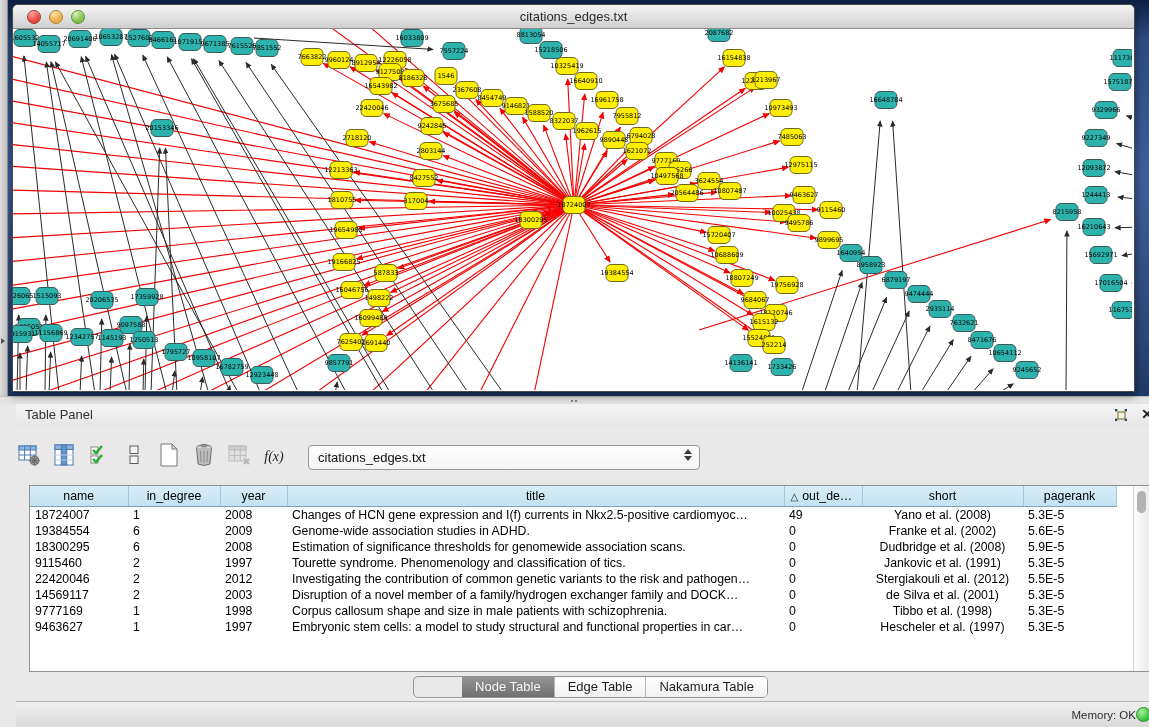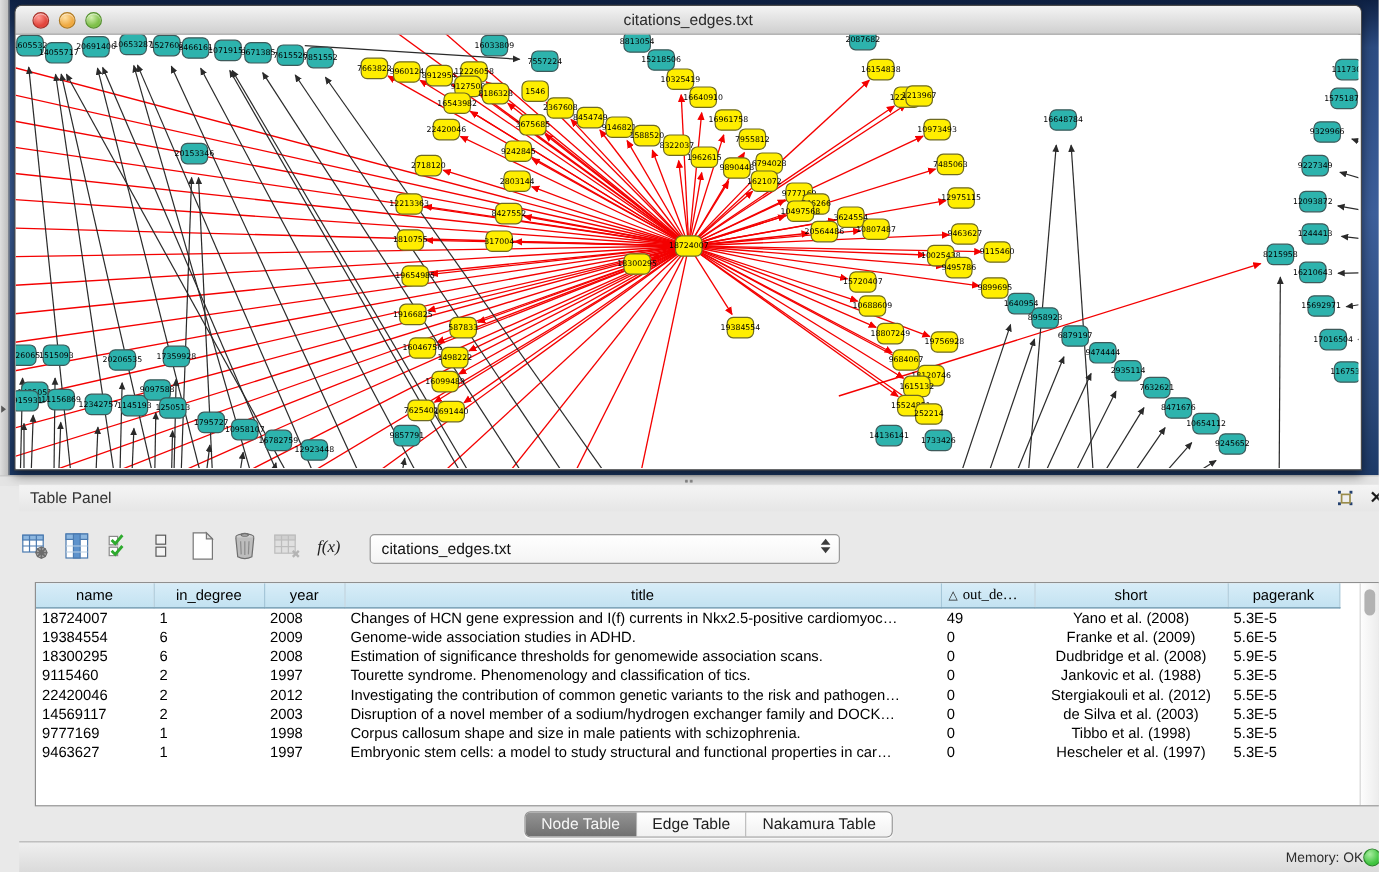--- a/index.html
+++ b/index.html
@@ -70,21 +70,21 @@
                 text-overflow:clip;box-sizing:border-box;}
   table.grid td.center{text-align:center;padding:0 2px;}
   .sort-glyph{font-size:10px;margin-right:4px;color:#222;}
   .vscroll{position:absolute;right:0;top:0;bottom:0;width:15px;background:linear-gradient(90deg,#fdfdfd,#ececec);
            border-left:1px solid #d5d5d5;}
   .vscroll .thumb{position:absolute;left:3px;top:5px;width:9px;height:22px;border-radius:5px;background:#b2b2b2;}
 
   
   .tabbar{position:absolute;left:0;top:272px;width:100%;display:flex;justify-content:center;}
   .segmented{display:flex;border:1px solid #939393;border-radius:5px;overflow:hidden;height:20px;
-             box-shadow:0 1px 1px rgba(255,255,255,.8);}
+             box-shadow:0 1px 1px rgba(255,255,255,.8);padding-left:48px;}
   .segment{padding:0 13px;font-size:13px;line-height:20px;background:linear-gradient(#ffffff,#f1f1f1);
            color:#1d1d1d;border-right:1px solid #b5b5b5;}
   .segment:last-child{border-right:none;}
   .segment.selected{background:linear-gradient(#949494,#707070);color:#f6f6f6;}
 
   
   .statusbar{position:absolute;left:0;top:297px;width:1149px;height:26px;
              background:linear-gradient(#efefef,#dadada);border-top:1px solid #b5b5b5;box-sizing:border-box;}
   .mem{position:absolute;right:14px;top:5px;display:flex;align-items:center;gap:0;}
   .mem-label{font-size:11.5px;color:#2e2e2e;}
@@ -873,21 +873,21 @@
           <col style="width: 161px;">
           <col style="width: 93px;">
           <col style="width: 18px;">
         </colgroup>
       <thead>
           <tr id="grid-head">
             <th><span>name</span></th>
             <th><span>in_degree</span></th>
             <th><span>year</span></th>
             <th><span>title</span></th>
-            <th style="text-align: left; padding-left: 6px; font-family: Liberation Serif, serif;"><span class="sort-glyph">△</span><span>out_de…</span></th>
+            <th style="text-align: left; padding-left: 6px;"><span class="sort-glyph">△</span><span>out_de…</span></th>
             <th><span>short</span></th>
             <th><span>pagerank</span></th>
             <th class="filler"></th>
           </tr>
         </thead>
       <tbody id="grid-body">
           <tr>
             <td>18724007</td>
             <td>1</td>
             <td>2008</td>
@@ -896,61 +896,61 @@
             <td class="center">Yano et al. (2008)</td>
             <td>5.3E-5</td>
             <td></td>
           </tr>
           <tr>
             <td>19384554</td>
             <td>6</td>
             <td>2009</td>
             <td>Genome-wide association studies in ADHD.</td>
             <td>0</td>
-            <td class="center">Franke et al. (2009)</td>
+            <td class="center">Franke et al. (2002)</td>
             <td>5.6E-5</td>
             <td></td>
           </tr>
           <tr>
             <td>18300295</td>
             <td>6</td>
             <td>2008</td>
             <td>Estimation of significance thresholds for genomewide association scans.</td>
             <td>0</td>
             <td class="center">Dudbridge et al. (2008)</td>
             <td>5.9E-5</td>
             <td></td>
           </tr>
           <tr>
             <td>9115460</td>
             <td>2</td>
             <td>1997</td>
             <td>Tourette syndrome. Phenomenology and classification of tics.</td>
             <td>0</td>
-            <td class="center">Jankovic et al. (1988)</td>
+            <td class="center">Jankovic et al. (1991)</td>
             <td>5.3E-5</td>
             <td></td>
           </tr>
           <tr>
             <td>22420046</td>
             <td>2</td>
             <td>2012</td>
             <td>Investigating the contribution of common genetic variants to the risk and pathogen…</td>
             <td>0</td>
             <td class="center">Stergiakouli et al. (2012)</td>
             <td>5.5E-5</td>
             <td></td>
           </tr>
           <tr>
             <td>14569117</td>
             <td>2</td>
             <td>2003</td>
-            <td>Disruption of a novel member of a sodium/hydrogen exchanger family and DOCK…</td>
+            <td>Disruption of a novel member of a family/hydrogen exchanger family and DOCK…</td>
             <td>0</td>
-            <td class="center">de Silva et al. (2003)</td>
+            <td class="center">de Silva et al. (2001)</td>
             <td>5.3E-5</td>
             <td></td>
           </tr>
           <tr>
             <td>9777169</td>
             <td>1</td>
             <td>1998</td>
             <td>Corpus callosum shape and size in male patients with schizophrenia.</td>
             <td>0</td>
             <td class="center">Tibbo et al. (1998)</td>

